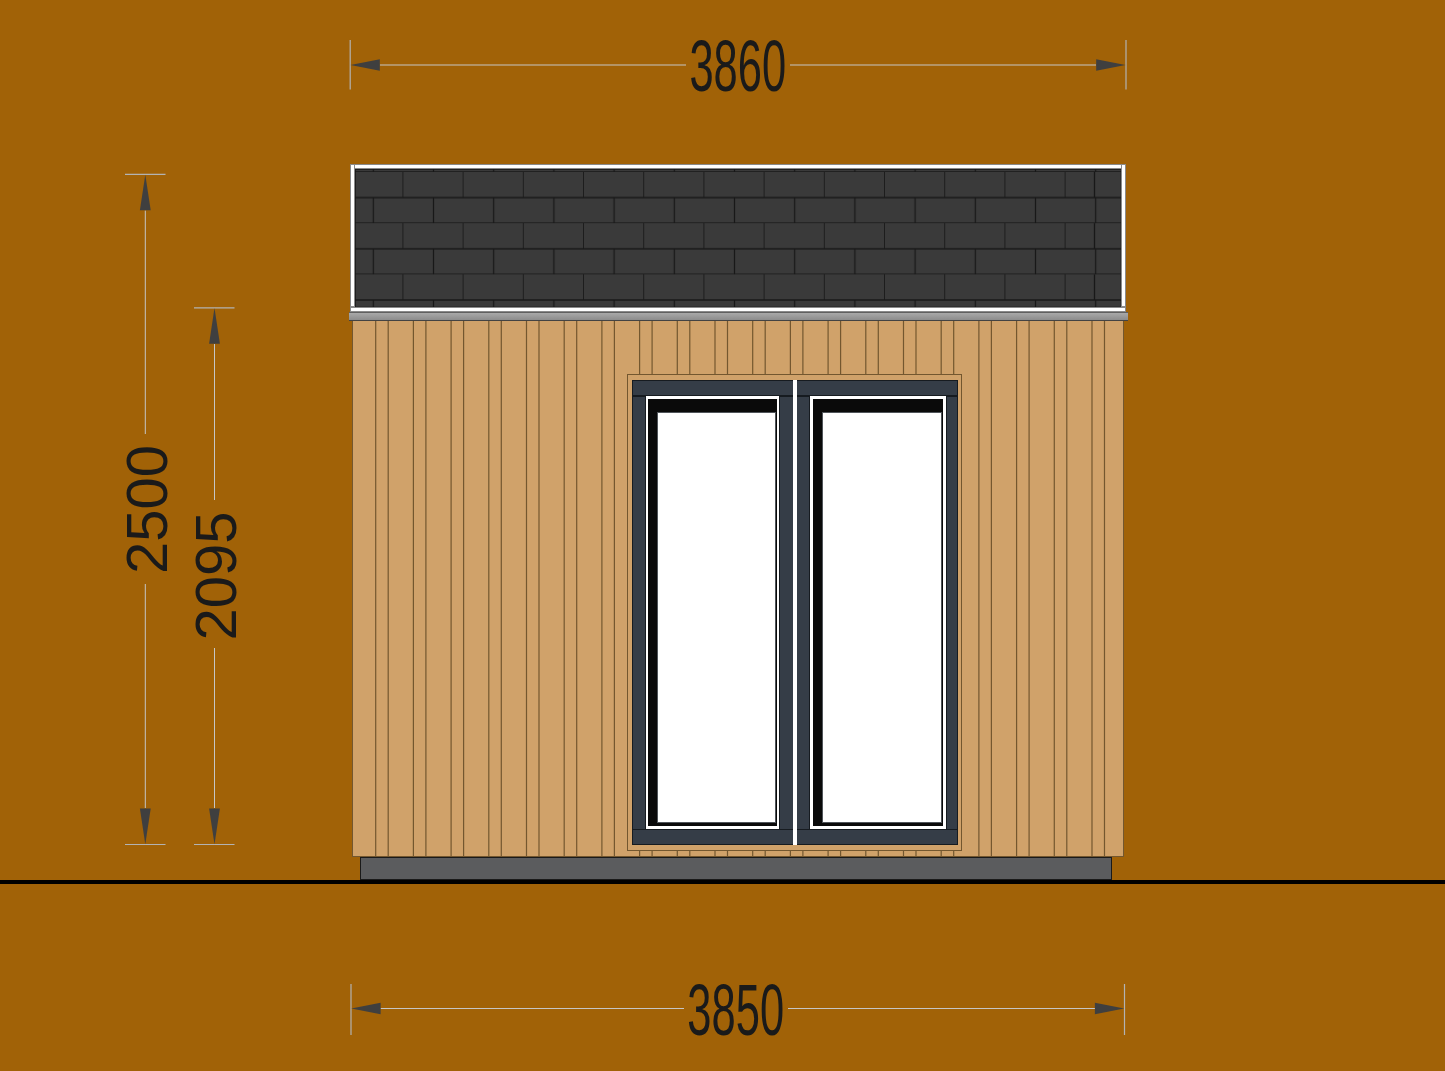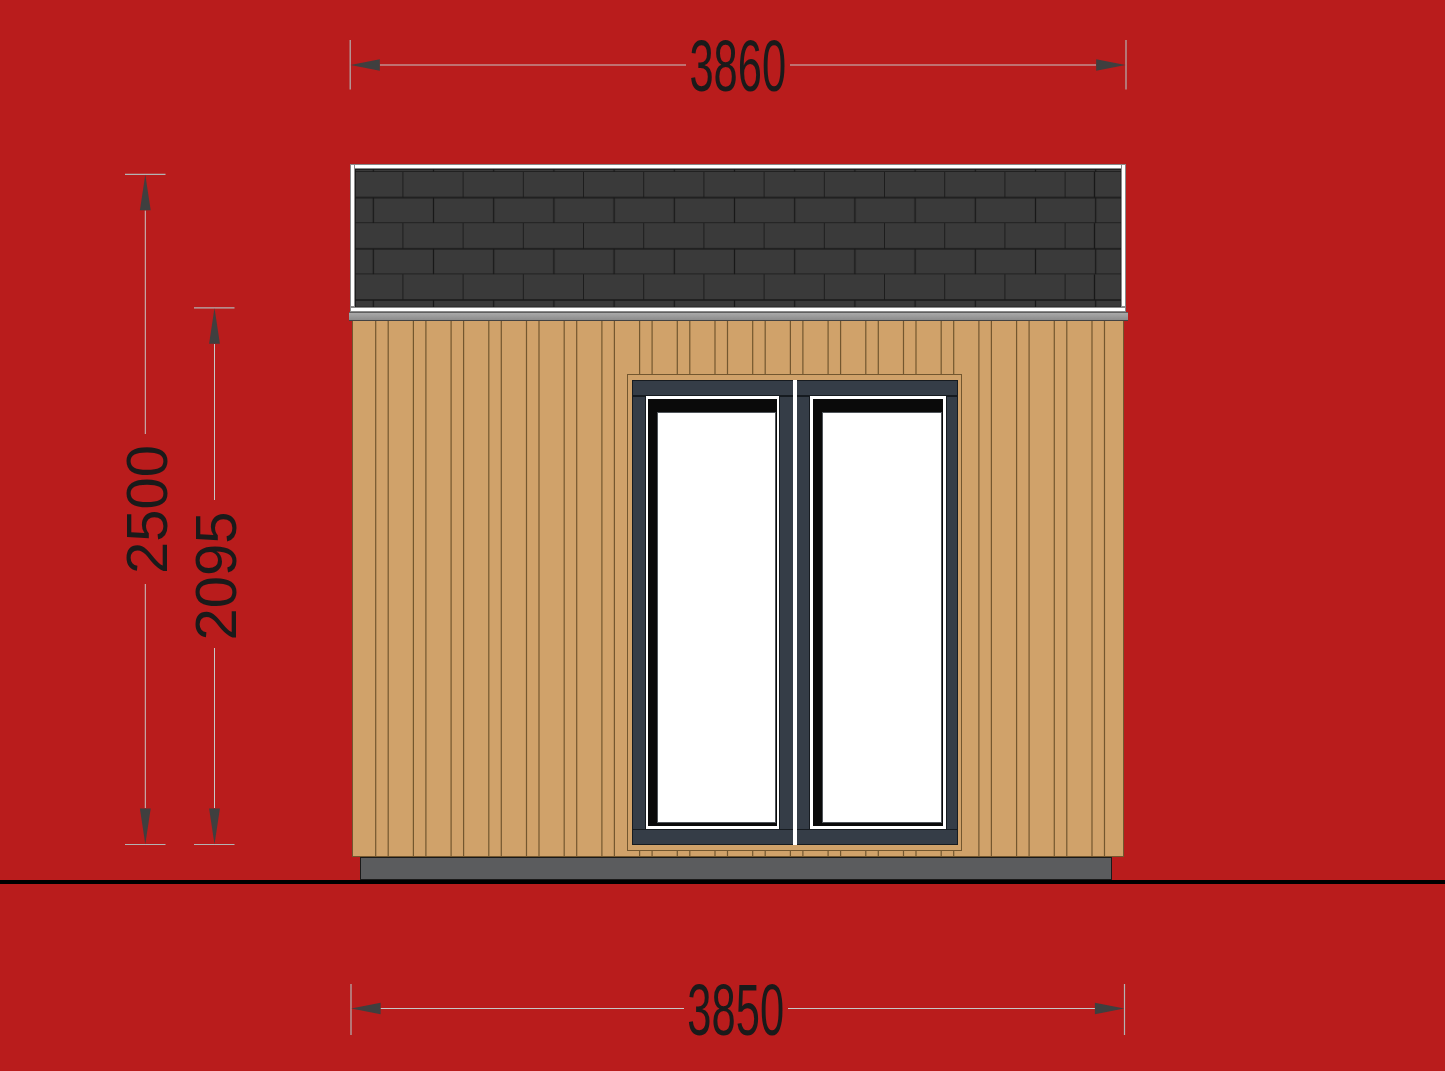--- a/index.html
+++ b/index.html
@@ -1,16 +1,16 @@
 <!DOCTYPE html>
 <html><head>
 <meta charset="utf-8">
 <style>
   html,body{margin:0;padding:0;background:#fff;}
-  .page{position:relative;width:1445px;height:1071px;background:#b91c1c;overflow:hidden;
+  .page{position:relative;width:1445px;height:1071px;background:#a16207;overflow:hidden;
         font-family:"Liberation Sans",sans-serif;}
   .abs{position:absolute;box-sizing:border-box;}
 </style>
 </head>
 <body>
 <div class="page">
 
   <div class="abs" style="left:0;top:879.5px;width:1445px;height:4.5px;background:#000;"></div>
 
   <div class="abs" style="left:352.3px;top:320.5px;width:771.7px;height:536.5px;

